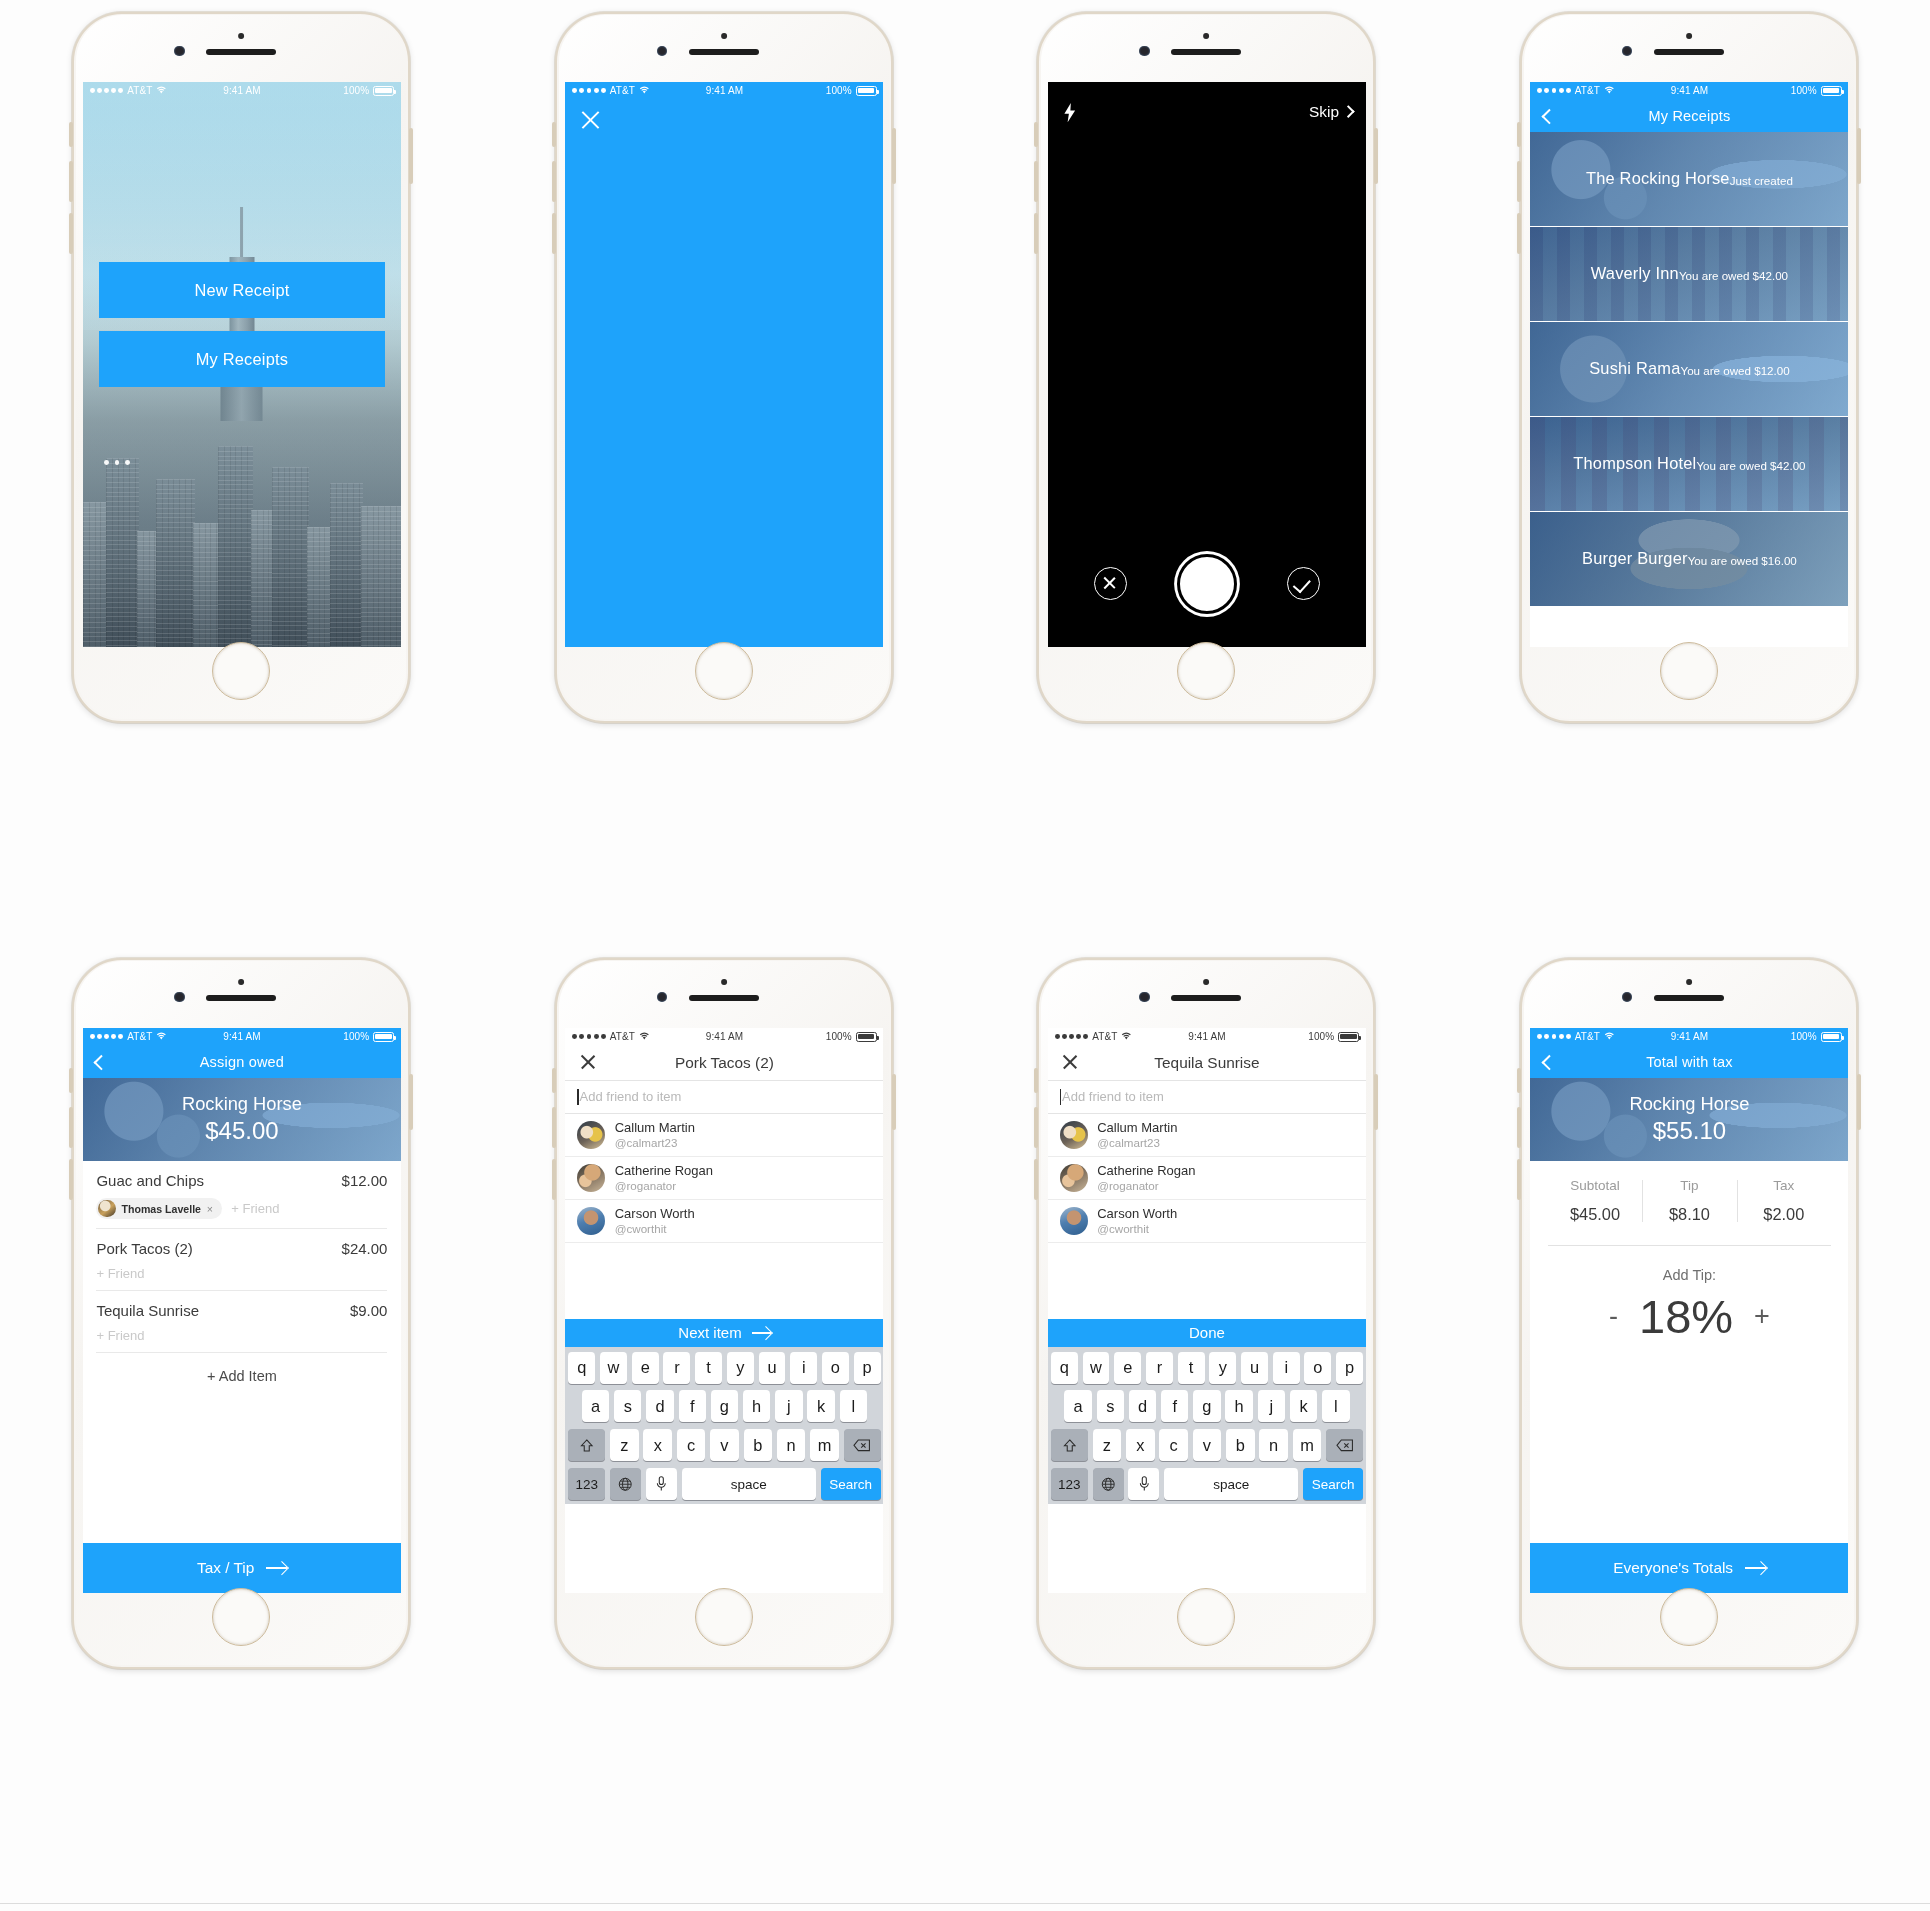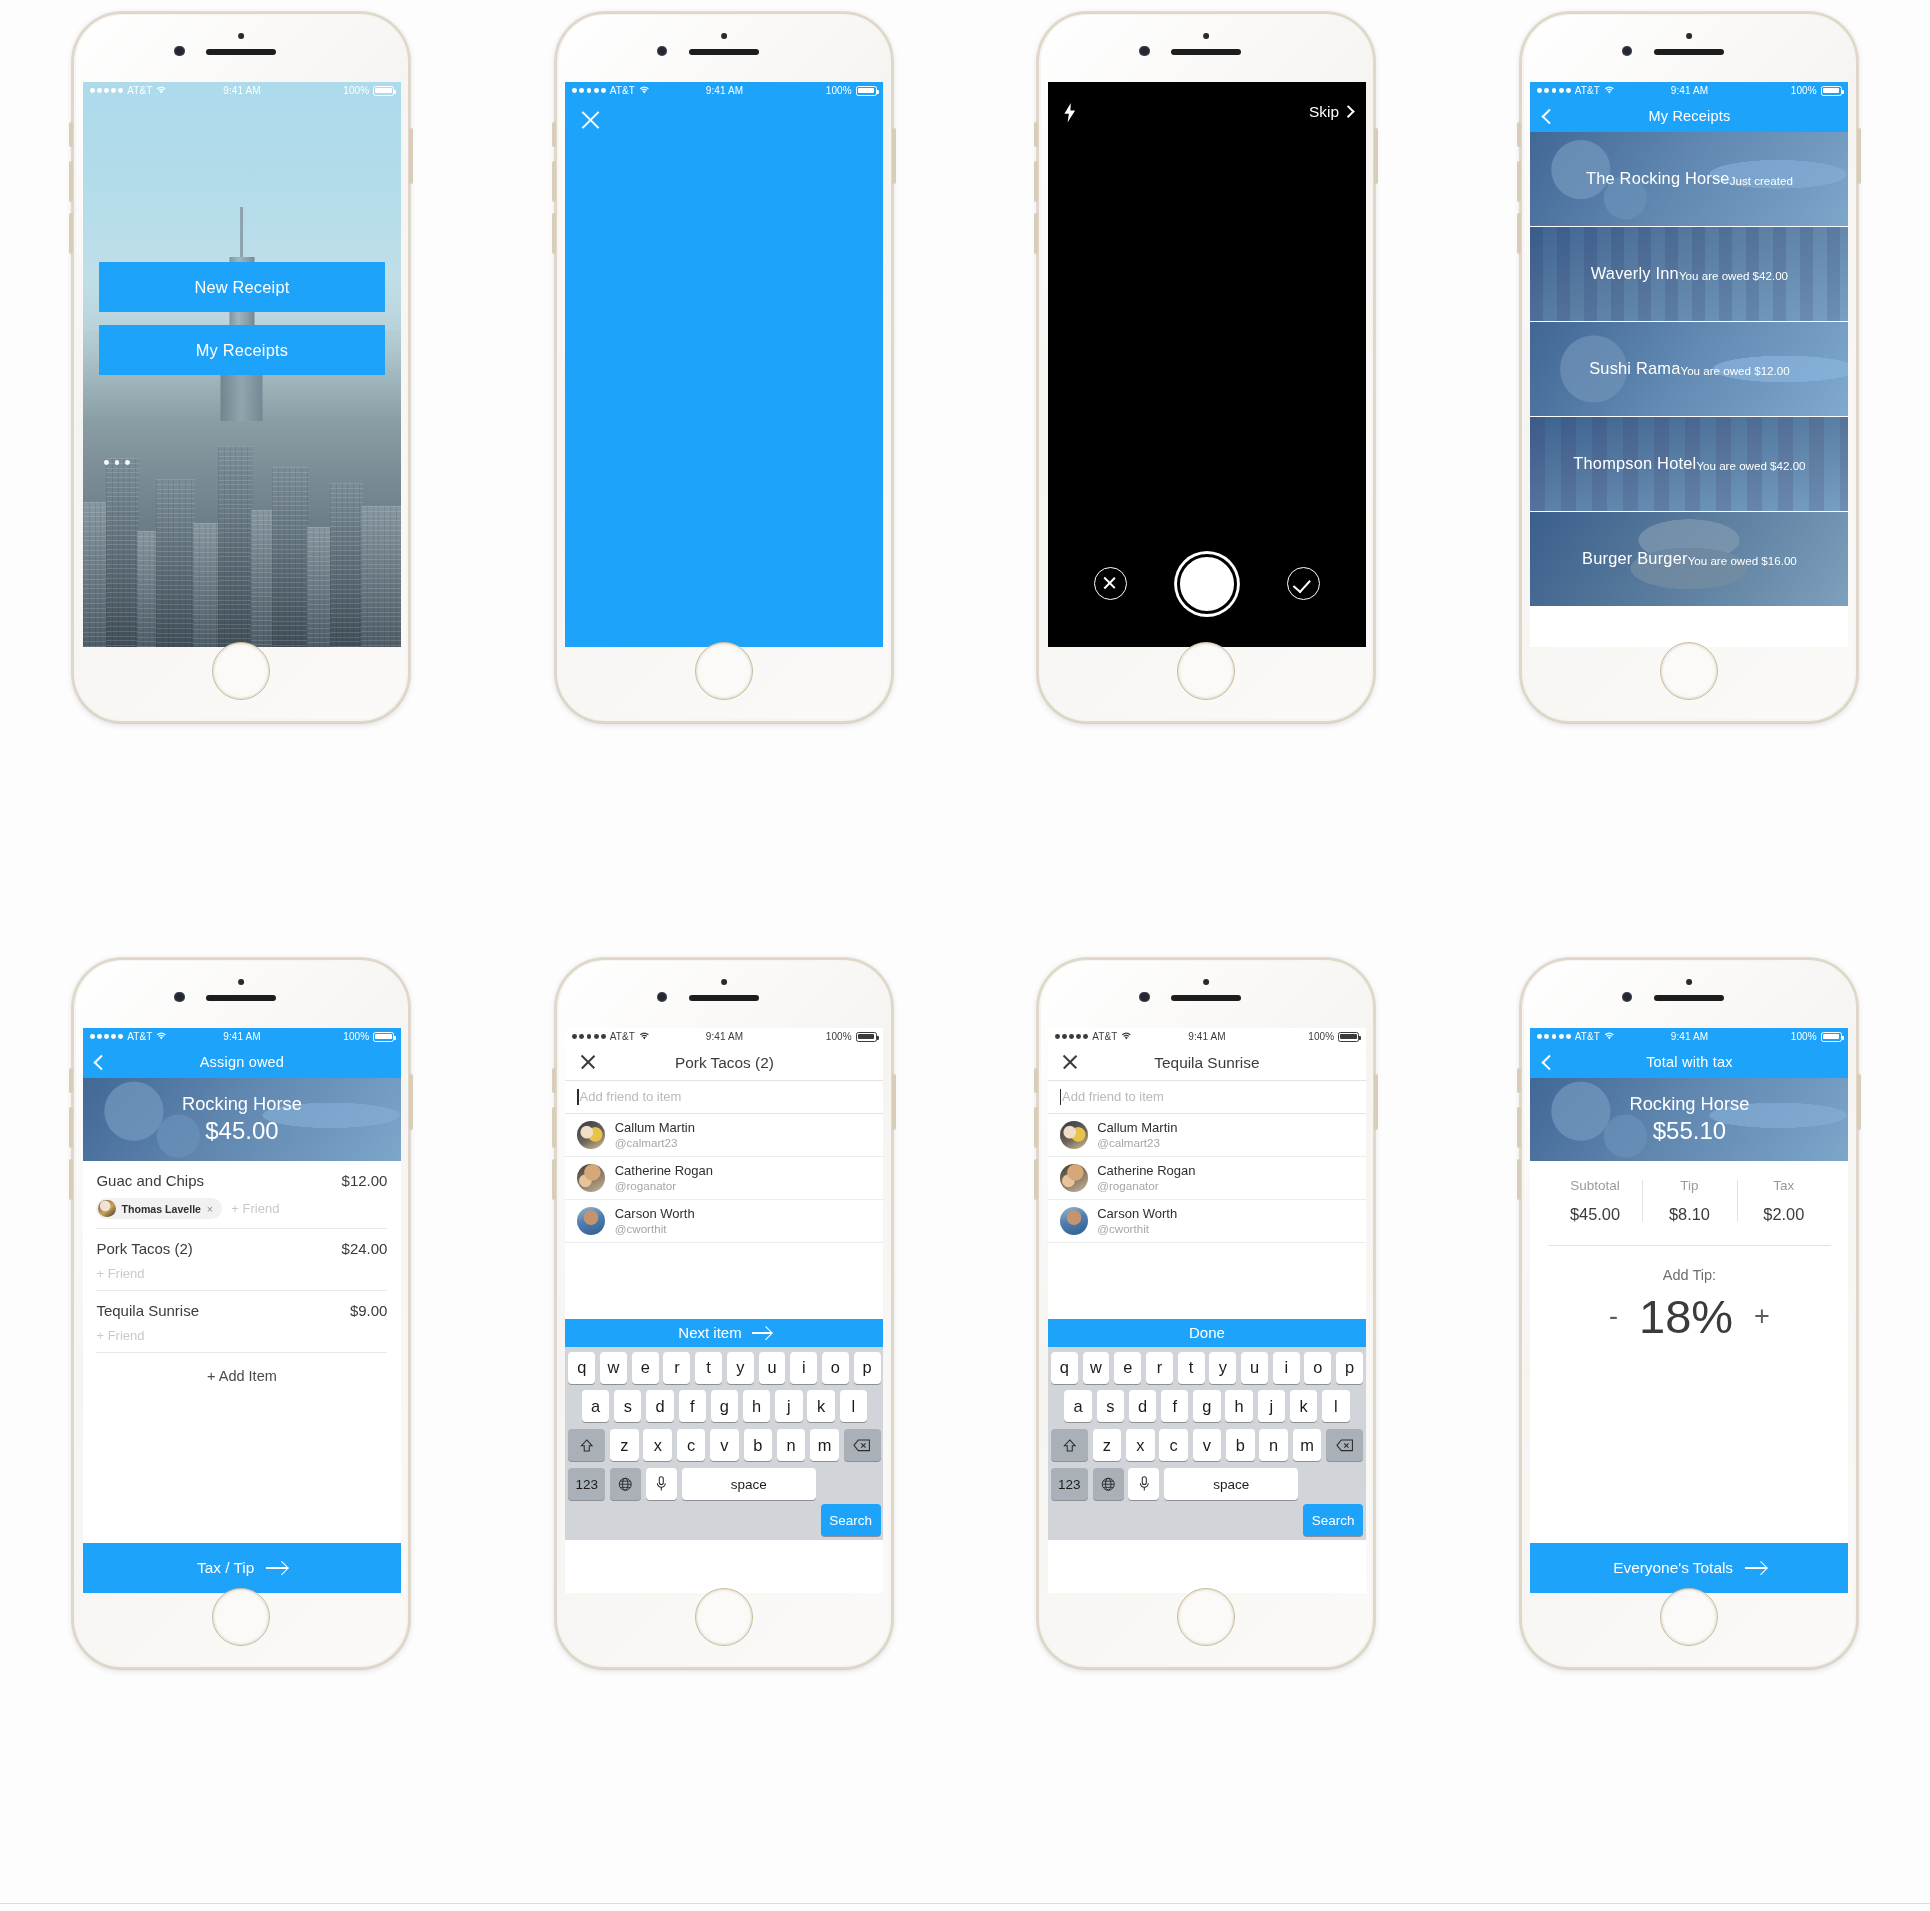--- a/index.html
+++ b/index.html
@@ -130,21 +130,21 @@
     background-image: repeating-linear-gradient(to bottom, rgba(255,255,255,.16) 0 1px, transparent 1px 4.8px),
                       repeating-linear-gradient(to right, rgba(0,0,0,.10) 0 1px, transparent 1px 5.8px);
   }
   .city-tint { position:absolute; inset:0; background: linear-gradient(to bottom, rgba(150,205,225,.30), rgba(70,90,105,.12)); }
   .fork-logo {
     position:absolute; top:25px; left:0; right:0; text-align:center;
     font-size: 46px; font-weight: 300; color:#ffffff; letter-spacing:-1px; z-index:4;
   }
   .splash-btns { position:absolute; left:16.4px; right:16.4px; top:180px; z-index:4; }
   .big-btn {
-    display:block; width:100%; height:50px; line-height:50px; text-align:center;
+    display:block; width:100%; height:56px; line-height:50px; text-align:center;
     background:#1EA3FB; color:#fff; font-size:16.4px; font-weight:500; letter-spacing:0.2px;
     border:none; margin-bottom:13.5px;
   }
   .pager { position:absolute; bottom:182px; left:21px; display:flex; gap:5.8px; z-index:4; }
   .pager i { width:4.8px; height:4.8px; border-radius:50%; background:rgba(255,255,255,.95); display:block; }
 
   
   .menu-screen { width:100%; height:100%; background:#1EA3FB; position:relative; }
   .x-close {
     position:absolute; top:27px; left:13.5px; width:23px; height:23px; cursor:pointer;
@@ -277,21 +277,21 @@
   .key {
     background:#fff; border-radius:3.9px; height:32px; min-width:26px; flex:1;
     display:flex; align-items:center; justify-content:center;
     font-size:16.4px; color:#1c1c1c; box-shadow:0 1px 0 #8d9097;
   }
   .key.wide-fn { background:#aab0b8; flex:0 0 37px; }
   .key.num { background:#aab0b8; flex:0 0 37px; font-size:13.5px; }
   .key.globe { background:#aab0b8; flex:0 0 31px; }
   .key.mic { flex:0 0 31px; }
   .key.space { flex:1 1 auto; font-size:13.5px; }
-  .key.search { background:#1EA3FB; color:#fff; flex:0 0 60px; font-size:13.5px;margin-top:36px; }
+  .key.search { background:#1EA3FB; color:#fff; flex:0 0 60px; font-size:13.5px; }
   .kb-row.r2 { padding:0 13.5px; }
   .kb-row.r3 { gap:4.8px; }
   .shift-ic { width:13.5px; height:13.5px; }
   .del-ic { width:17.4px; height:12.6px; }
   .globe-ic { width:14.5px; height:14.5px; }
   .mic-ic { width:10.6px; height:15.4px; }
 
   
   .totals { padding:0 17.4px; }
   .tot-row { display:flex; padding:17.4px 0 3.9px; }

